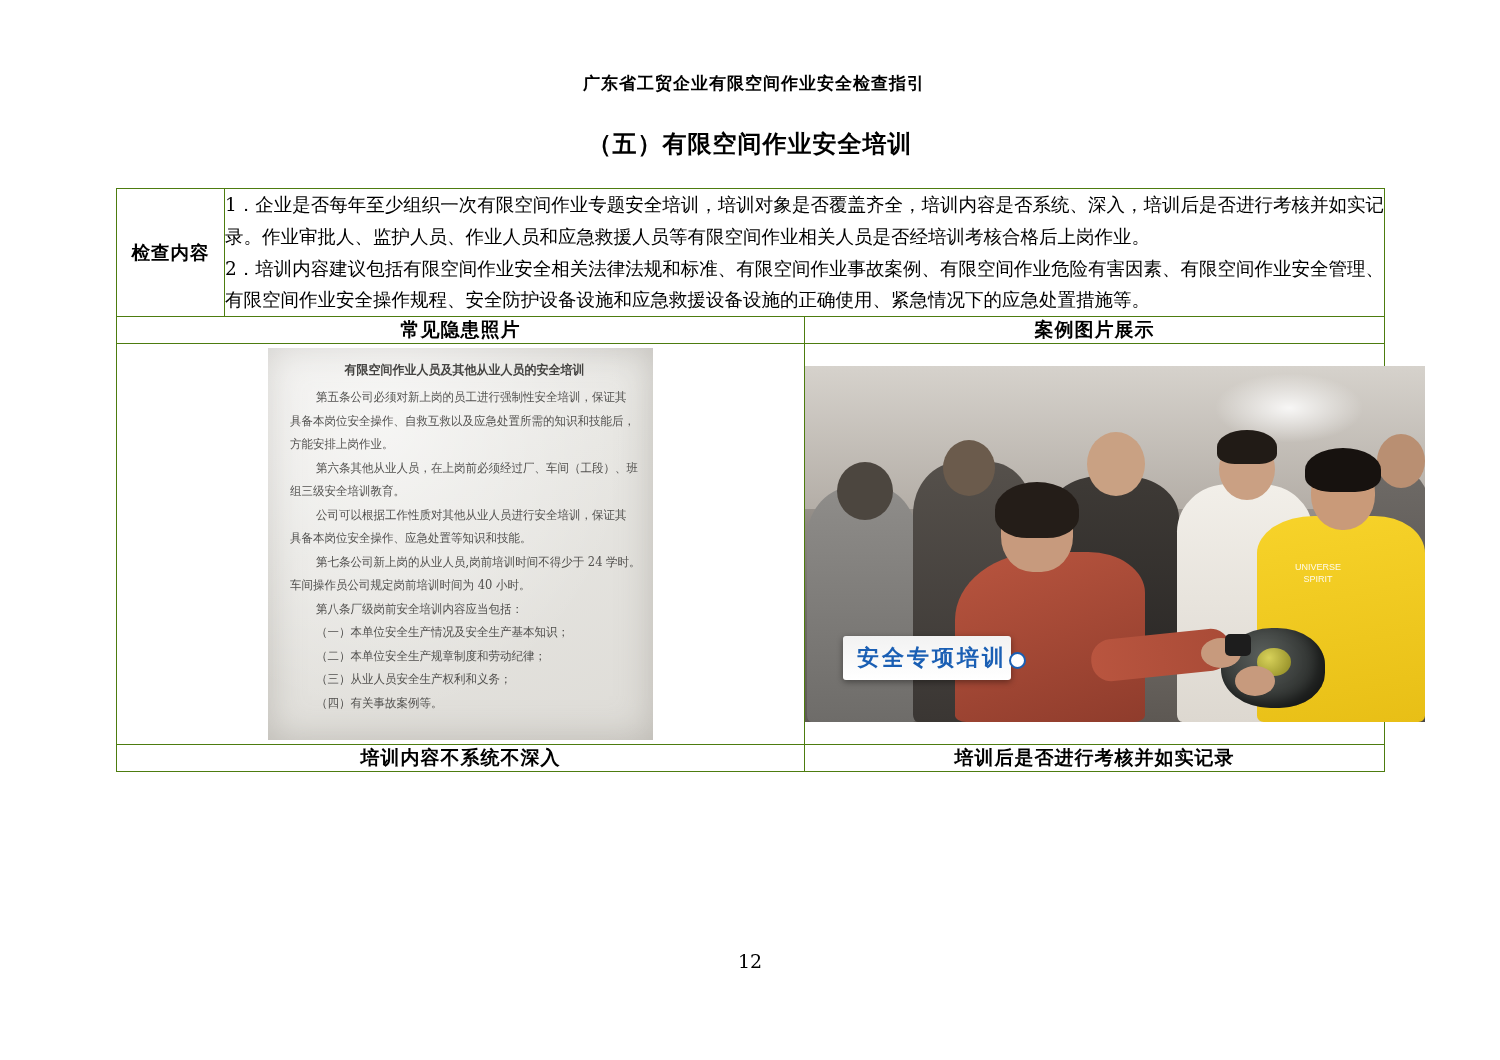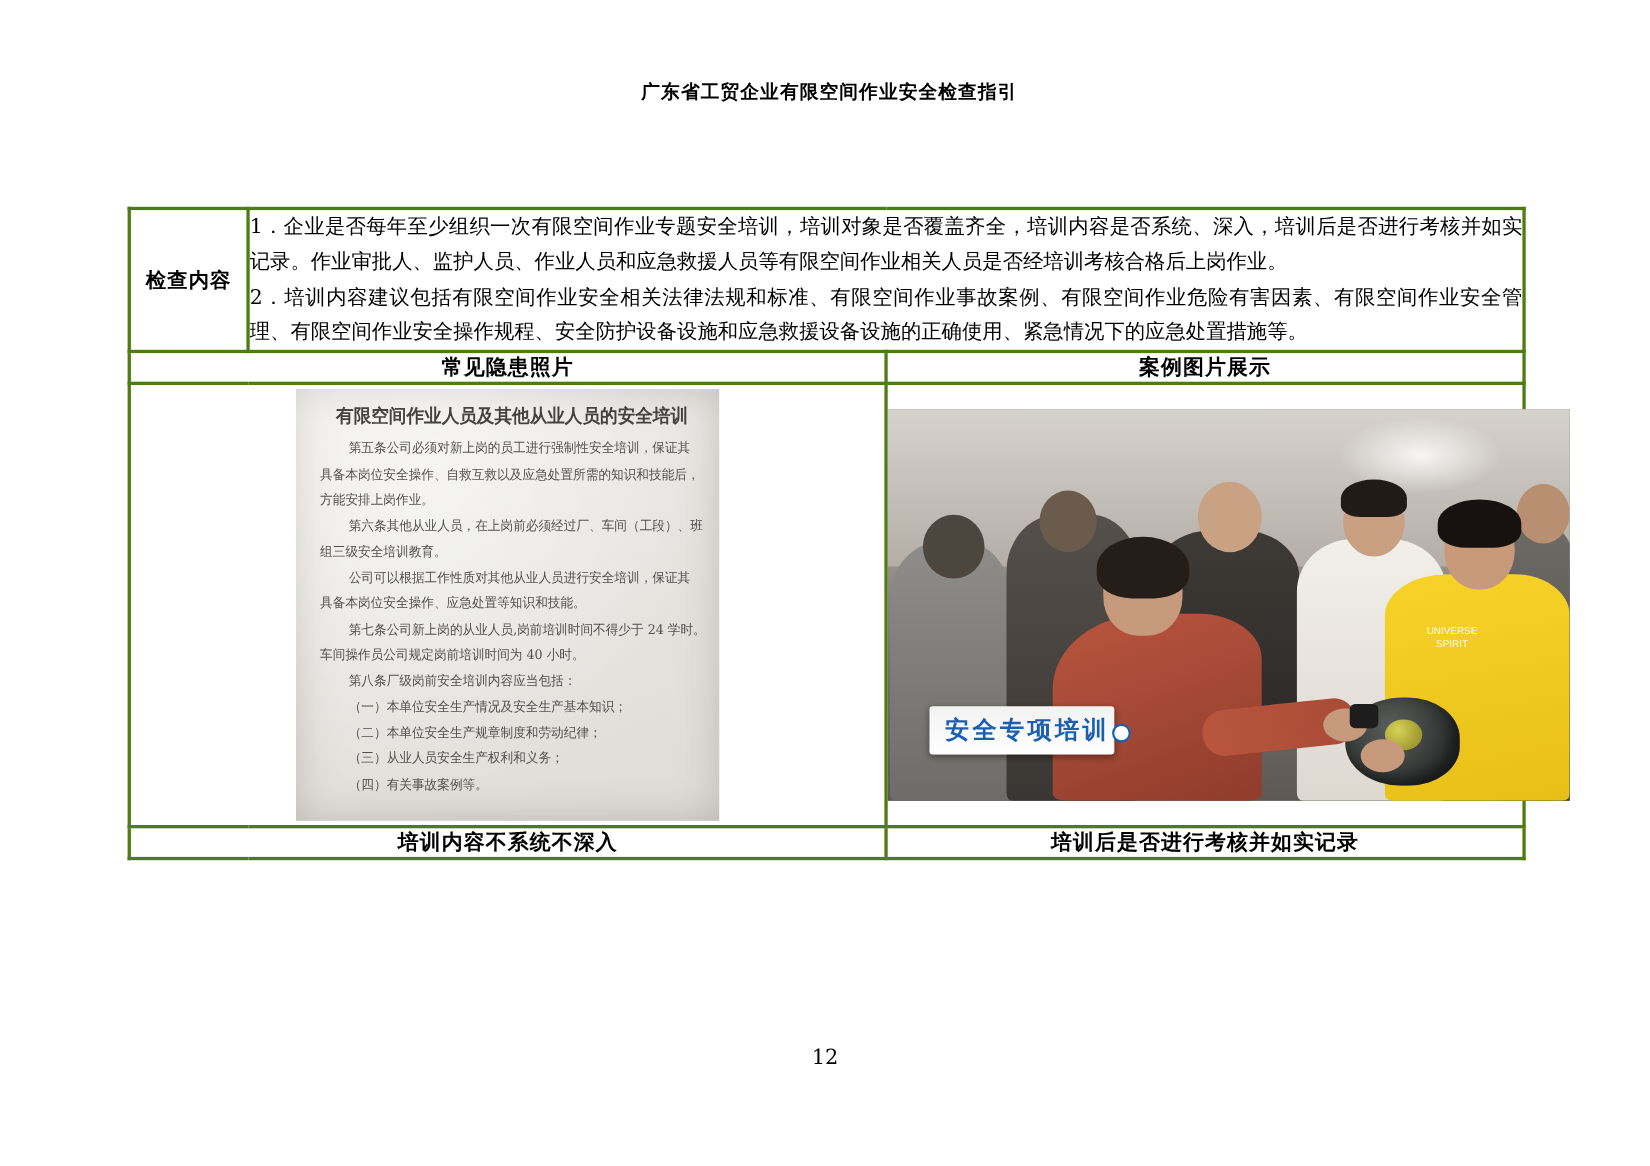--- a/index.html
+++ b/index.html
@@ -45,21 +45,21 @@
   }
   table.main {
     position: absolute;
     top: 188px;
     left: 116px;
     width: 1268px;
     border-collapse: collapse;
     table-layout: fixed;
   }
   table.main td {
-    border: 3px solid #4d7c0f;
+    border: 1px solid #4d7c0f;
     padding: 0;
     vertical-align: middle;
   }
   td.label {
     width: 108px;
     text-align: center;
     font-size: 18.5px;
     font-weight: bold;
     font-family: "DejaVu Serif", "Liberation Serif", serif;
     letter-spacing: 1px;
@@ -126,21 +126,21 @@
   }
   .scan-line {
     font-size: 11.5px;
     line-height: 1.0;
     margin-bottom: 12px;
     white-space: nowrap;
     transform: scaleY(1.05);
     opacity: .88;
   }
   .scan-line.title {
-    font-size: 16px;
+    font-size: 12px;
     text-align: center;
     margin-bottom: 16px;
     margin-left: 6px;
     font-weight: bold;
     opacity: .95;
   }
   .scan-line.ind { padding-left: 26px; }
   .scan-line.ind2 { padding-left: 26px; }
   .scan-line.flat { padding-left: 0; }
   
@@ -315,20 +315,21 @@
     font-family: "DejaVu Serif", "Liberation Serif", serif;
   }
 </style>
 </head>
 <body>
 
 <div class="page">
 
   <div class="header">广东省工贸企业有限空间作业安全检查指引</div>
 
+  <div class="doc-title">（五）有限空间作业安全培训</div>
 
   <table class="main">
     <colgroup>
       <col style="width:108px">
       <col style="width:580px">
       <col style="width:580px">
     </colgroup>
     <tbody>
       <tr>
         <td class="label">检查内容</td>

